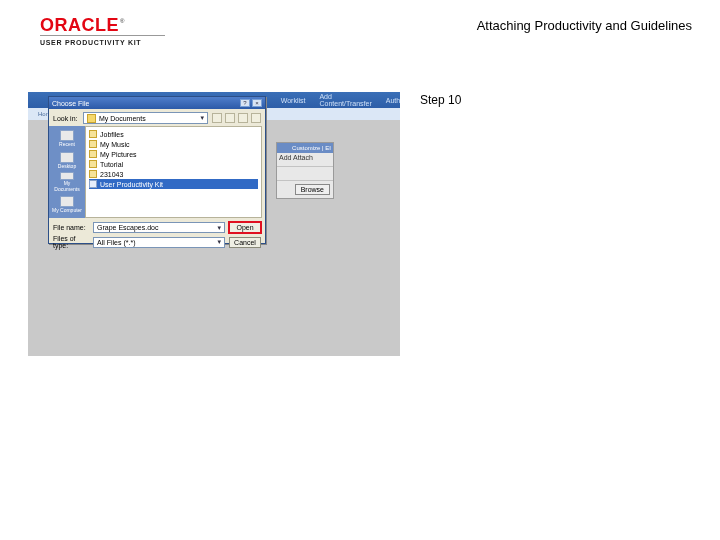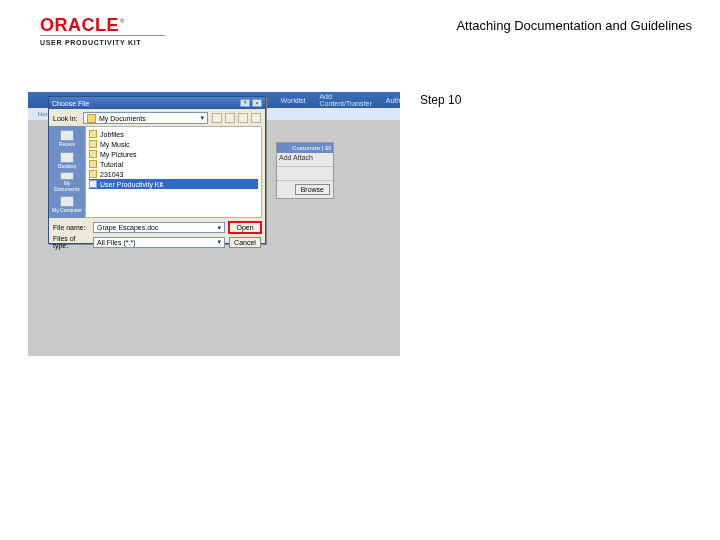--- a/index.html
+++ b/index.html
@@ -69,21 +69,21 @@
 </head>
 <body>
 
 <div class="page">
   <div class="header-row">
     <div class="logo-block">
       <div class="oracle-logo"><span>ORACLE</span><span class="tm">®</span></div>
       <div class="logo-rule"></div>
       <div class="upk">USER PRODUCTIVITY KIT</div>
     </div>
-    <div class="doc-title">Attaching Documentation and Guidelines</div>
+    <div class="doc-title">Attaching Productivity and Guidelines</div>
   </div>
 
   <div class="content-row">
     <div class="screenshot-col">
       <div class="shot">
 
         <div class="app-topbar">
           <span>Home</span>
           <span>Worklist</span>
           <span>Add Content/Transfer</span>

